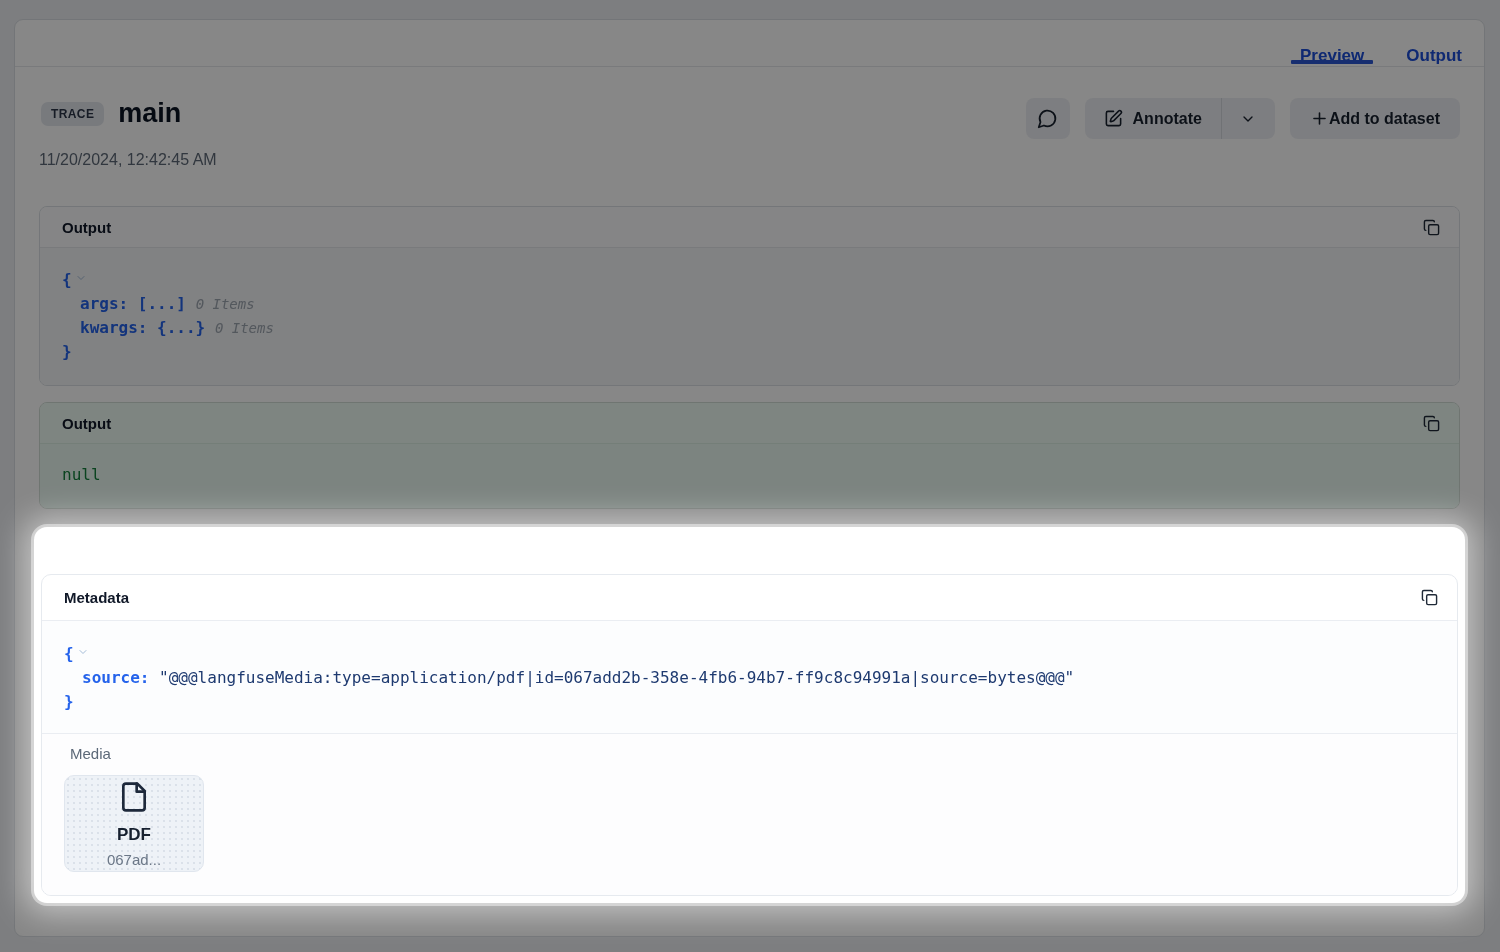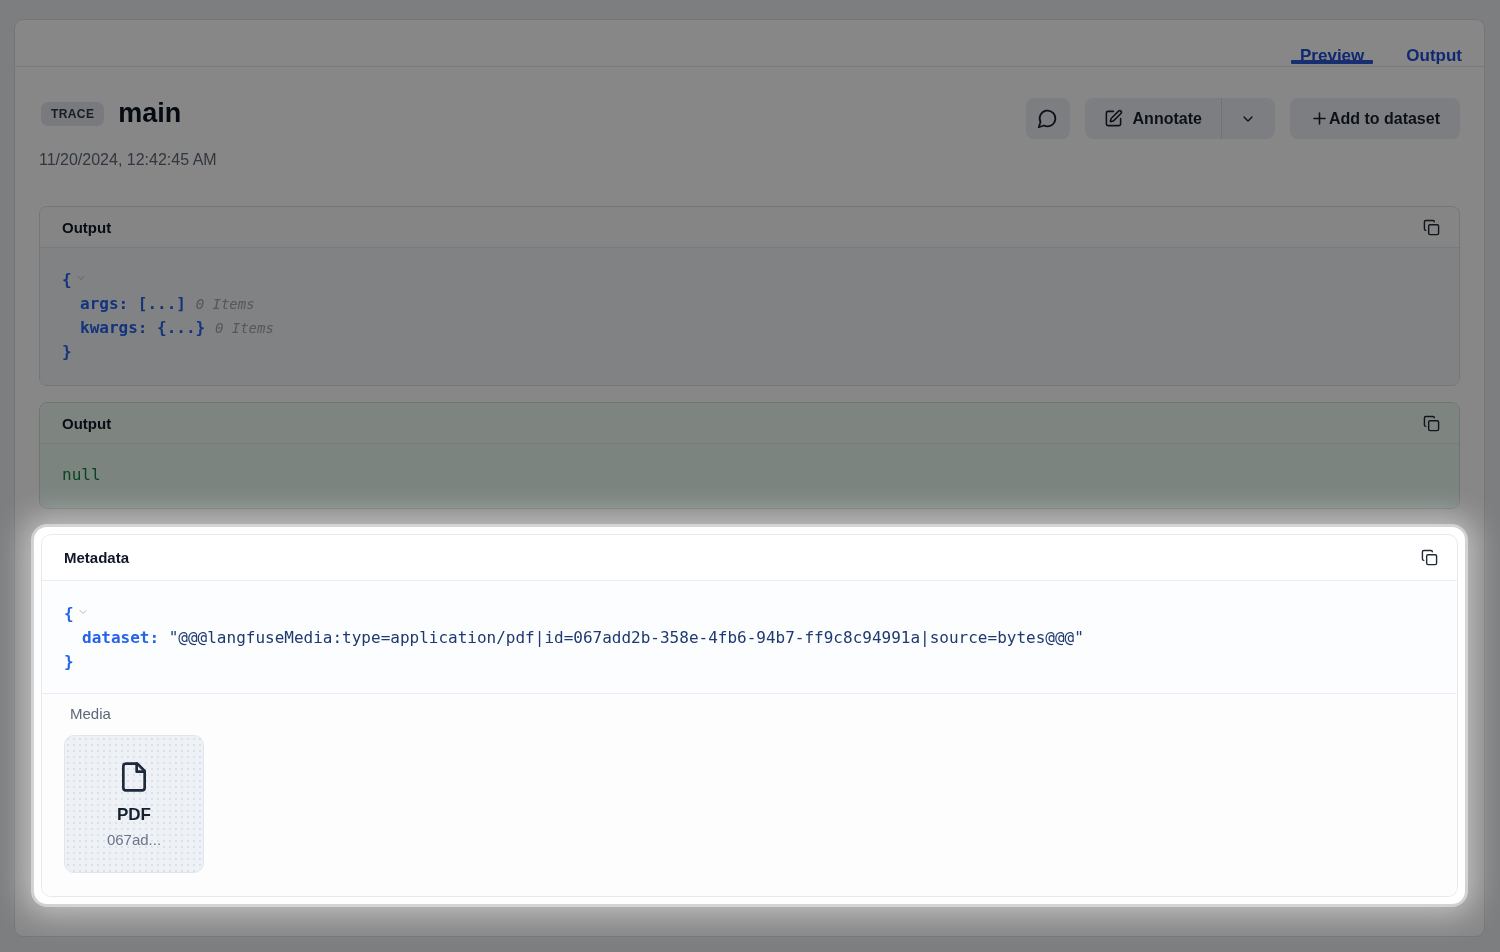--- a/index.html
+++ b/index.html
@@ -79,34 +79,34 @@
   .code-indent { padding-left:18px; }
   .collapse-caret { display:inline-block; vertical-align:1px; margin-left:3px; cursor:pointer; }
   .collapse-caret svg { stroke:#a4bcd8; fill:none; stroke-width:2; stroke-linecap:round; stroke-linejoin:round; }
   
   .spotlight {
     position:relative; z-index:50;
     margin:18px 19px 0; padding:7px;
     background:#ffffff; border-radius:13px;
     box-shadow:0 0 0 3px rgba(255,255,255,.45), 0 0 30px 10px rgba(255,255,255,.5);
   }
-  .metadata-card { border:1px solid #e6eaef; border-radius:10px; background:#ffffff; overflow:hidden; }
+  .metadata-card { border:1px solid #e6eaef; border-radius:10px; background:#ffffff; overflow:hidden;margin-top:40px; }
   .metadata-header {
     height:46px; display:flex; align-items:center; justify-content:space-between;
     padding:0 17px 0 22px; border-bottom:1px solid #eaedf2;
     font-size:15px; font-weight:700; color:#101828;
   }
   .metadata-body {
     padding:20px 22px 19px; background:#fcfdfe;
     font-family:"DejaVu Sans Mono", monospace; font-size:16px; line-height:24px;
   }
   .media-section { border-top:1px solid #eaedf2; padding:11px 22px 23px; background:#fdfdfe; }
   .media-label { margin-left:6px; font-size:15px; font-weight:500; color:#5b6878; }
   .pdf-card {
-    margin-top:13px; width:140px; height:138px;
+    margin-top:13px; width:140px; height:97px;
     background:#eef2f7; border:1px solid #e0e6ee; border-radius:10px;
     background-image:radial-gradient(rgba(148,163,184,.22) 1px, transparent 1px);
     background-size:6px 6px;
     display:flex; flex-direction:column; align-items:center; justify-content:center;
     gap:6px; cursor:pointer;
   }
   .pdf-card svg { stroke:#1e293b; fill:none; stroke-width:2; stroke-linecap:round; stroke-linejoin:round; }
   .pdf-type { font-size:17px; font-weight:700; color:#16202f; margin-top:5px; }
   .pdf-id { font-size:15px; color:#6b7787; }
   
@@ -223,21 +223,21 @@
                 <rect width="14" height="14" x="8" y="8" rx="2"></rect>
                 <path d="M4 16c-1.1 0-2-.9-2-2V4c0-1.1.9-2 2-2h10c1.1 0 2 .9 2 2"></path>
               </svg>
           </span>
         </button>
       </div>
       <div class="metadata-body">
         <div class="code-line"><span class="tok-brace">{</span><span class="collapse-caret"><svg width="12" height="12" viewBox="0 0 24 24">
                 <path d="m6 9 6 6 6-6"></path>
               </svg></span></div>
-        <div class="code-line code-indent"><span class="tok-key">dataset:</span><span> </span><span class="tok-str">"@@@langfuseMedia:type=application/pdf|id=067add2b-358e-4fb6-94b7-ff9c8c94991a|source=bytes@@@"</span></div>
+        <div class="code-line code-indent"><span class="tok-key">source:</span><span> </span><span class="tok-str">"@@@langfuseMedia:type=application/pdf|id=067add2b-358e-4fb6-94b7-ff9c8c94991a|source=bytes@@@"</span></div>
         <div class="code-line"><span class="tok-brace">}</span></div>
       </div>
       <div class="media-section">
         <div class="media-label">Media</div>
         <div class="pdf-card">
           <span style="display:flex;">
             <svg width="32" height="34" viewBox="0 0 24 24">
                 <path d="M14.5 2H6a2 2 0 0 0-2 2v16a2 2 0 0 0 2 2h12a2 2 0 0 0 2-2V7.5L14.5 2z"></path>
                 <path d="M14 2v6h6"></path>
               </svg>

